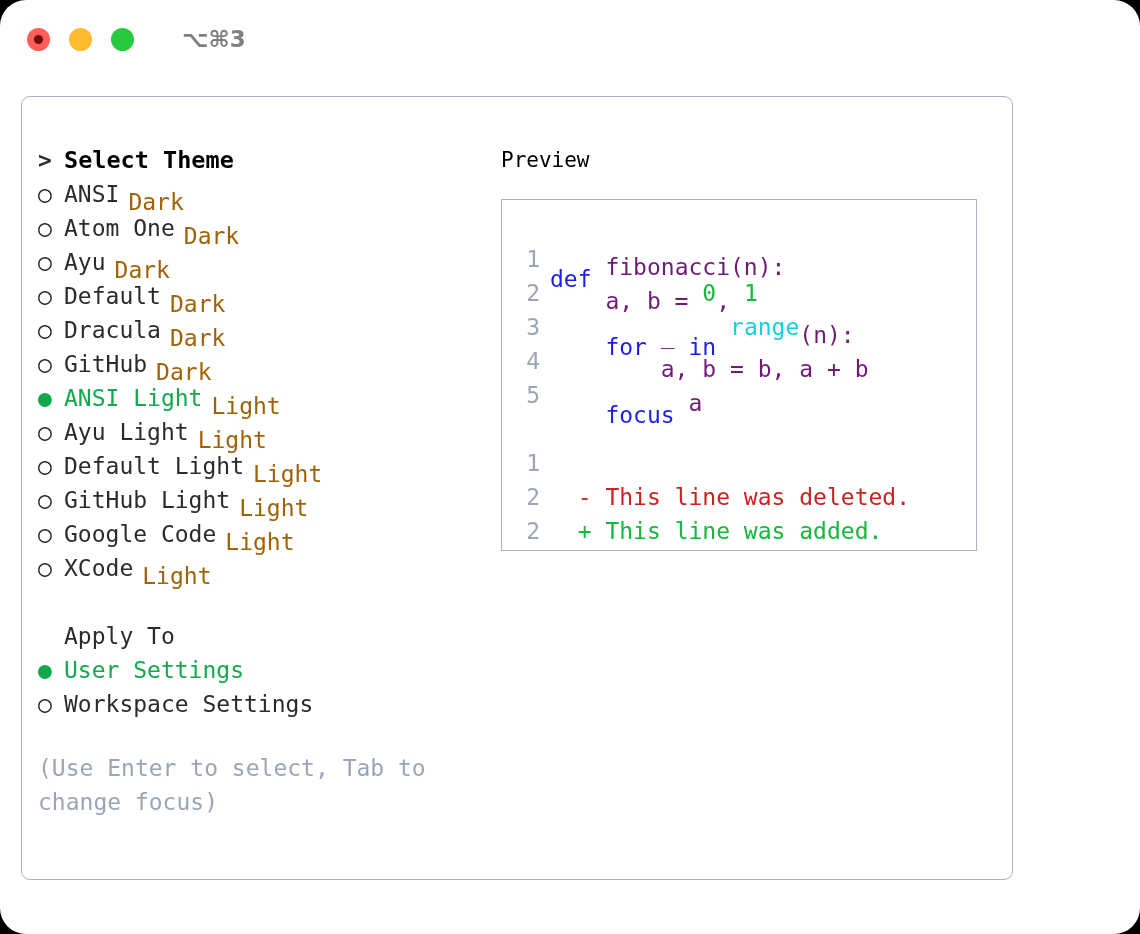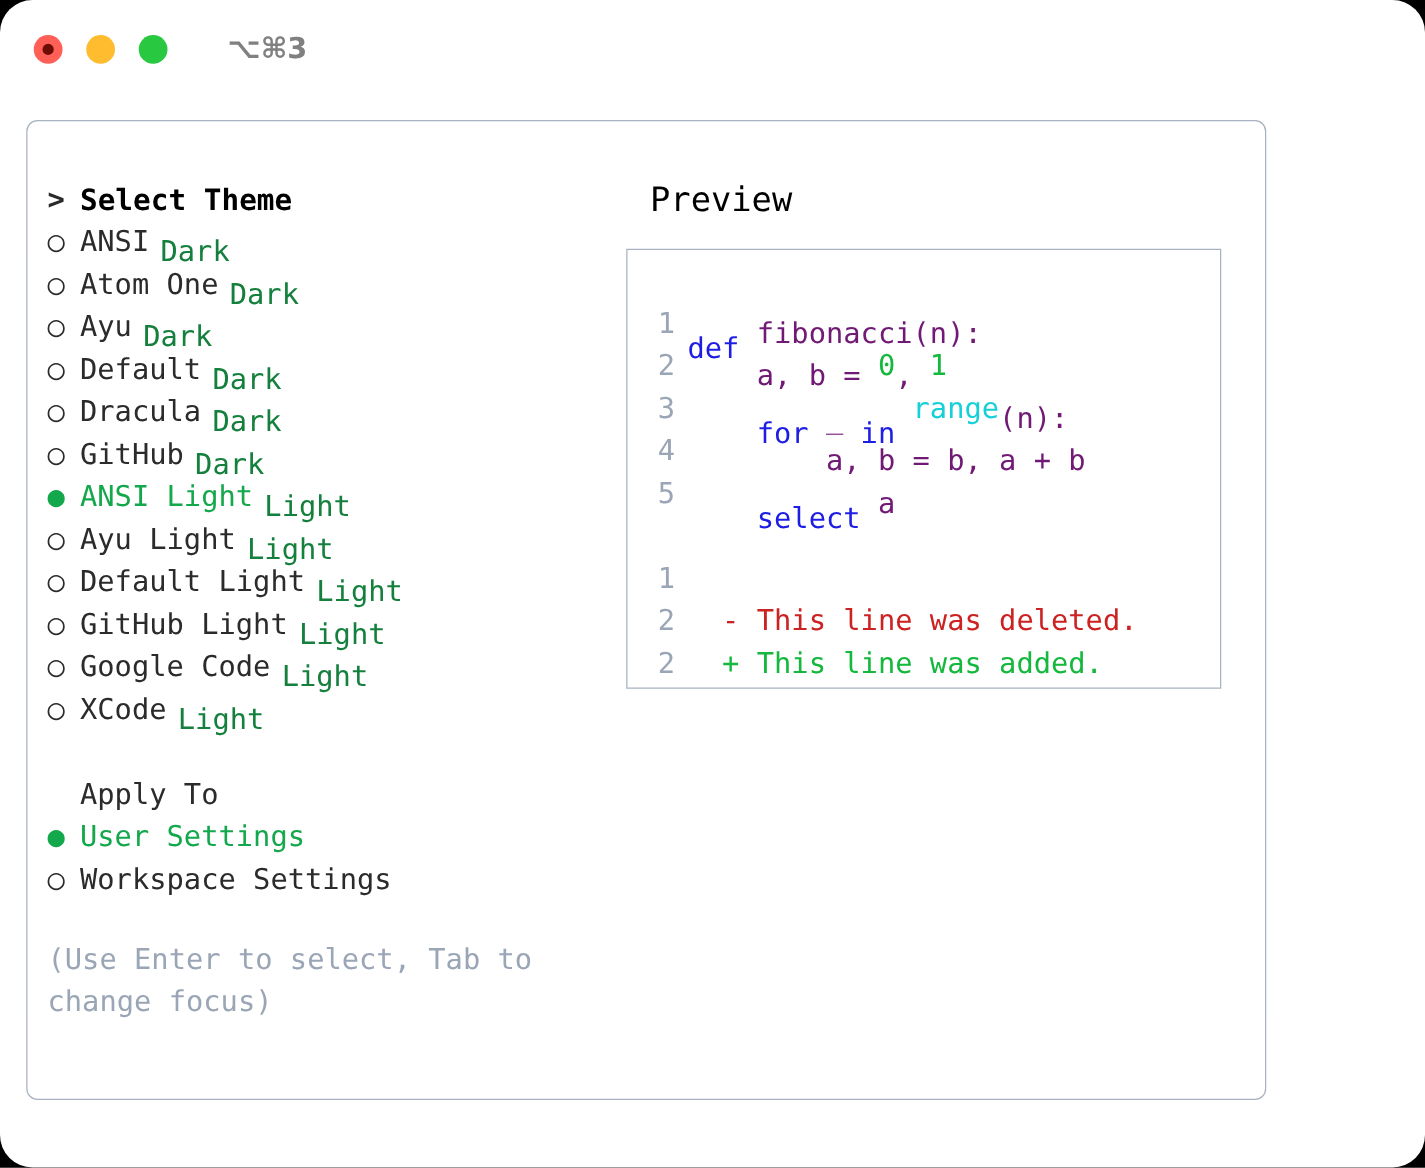--- a/index.html
+++ b/index.html
@@ -115,41 +115,40 @@
     display: inline-block;
     width: 26px;
     flex: none;
     color: #2b2b2b;
     font-size: 23px;
   }
   .marker.blank { color: transparent; }
   .marker.sel { color: #14a84c; }
   .label-main { color: #2b2b2b; }
   .row.selected .label-main { color: #14a84c; }
-  .label-suffix { color: #15803d; margin-top: 16px; }
+  .label-suffix { color: #a16207; margin-top: 16px; }
   .spacer { display: inline-block; width: 9px; }
 
   .gap-sm { height: 34px; }
 
   .hint {
     margin-top: 30px;
     width: 410px;
     color: #9aa5b5;
     font-size: 23px;
     line-height: 34px;
   }
 
   
   .preview-title {
-    font-size: 27px;
+    font-size: 21px;
     color: #000000;
     height: 34px;
     display: flex;
     align-items: center;
-    margin-left: 19px;
   }
   .code-box {
     margin-top: 22px;
     width: 476px;
     height: 352px;
     border: 1.6px solid #a8b2c2;
     box-sizing: border-box;
     background: #ffffff;
     padding: 42px 0 0 0;
   }
@@ -231,21 +230,21 @@
 
     <div class="right-col">
       <div class="preview-title">Preview</div>
 
       <div class="code-box">
         <div id="code-lines">
             <div class="code-line"><span class="ln">1</span><span class="tok-kw">def</span><span class="tok-txt"> fibonacci(n):</span></div>
             <div class="code-line"><span class="ln">2</span><span class="tok-txt">    a, b = </span><span class="tok-num">0</span><span class="tok-txt">, </span><span class="tok-num">1</span></div>
             <div class="code-line"><span class="ln">3</span><span class="tok-txt">    </span><span class="tok-kw">for</span><span class="tok-txt"> _ </span><span class="tok-kw">in</span><span class="tok-txt"> </span><span class="tok-fn">range</span><span class="tok-txt">(n):</span></div>
             <div class="code-line"><span class="ln">4</span><span class="tok-txt">        a, b = b, a + b</span></div>
-            <div class="code-line"><span class="ln">5</span><span class="tok-txt">    </span><span class="tok-kw">select</span><span class="tok-txt"> a</span></div>
+            <div class="code-line"><span class="ln">5</span><span class="tok-txt">    </span><span class="tok-kw">focus</span><span class="tok-txt"> a</span></div>
           </div>
         <div class="blank-line"></div>
         <div id="diff-lines">
             <div class="code-line"><span class="ln">1</span><span class="tok-ctx">   </span></div>
             <div class="code-line"><span class="ln">2</span><span class="tok-del">  -</span><span class="tok-del"> This line was deleted.</span></div>
             <div class="code-line"><span class="ln">2</span><span class="tok-add">  +</span><span class="tok-add"> This line was added.</span></div>
           </div>
       </div>
     </div>
 

